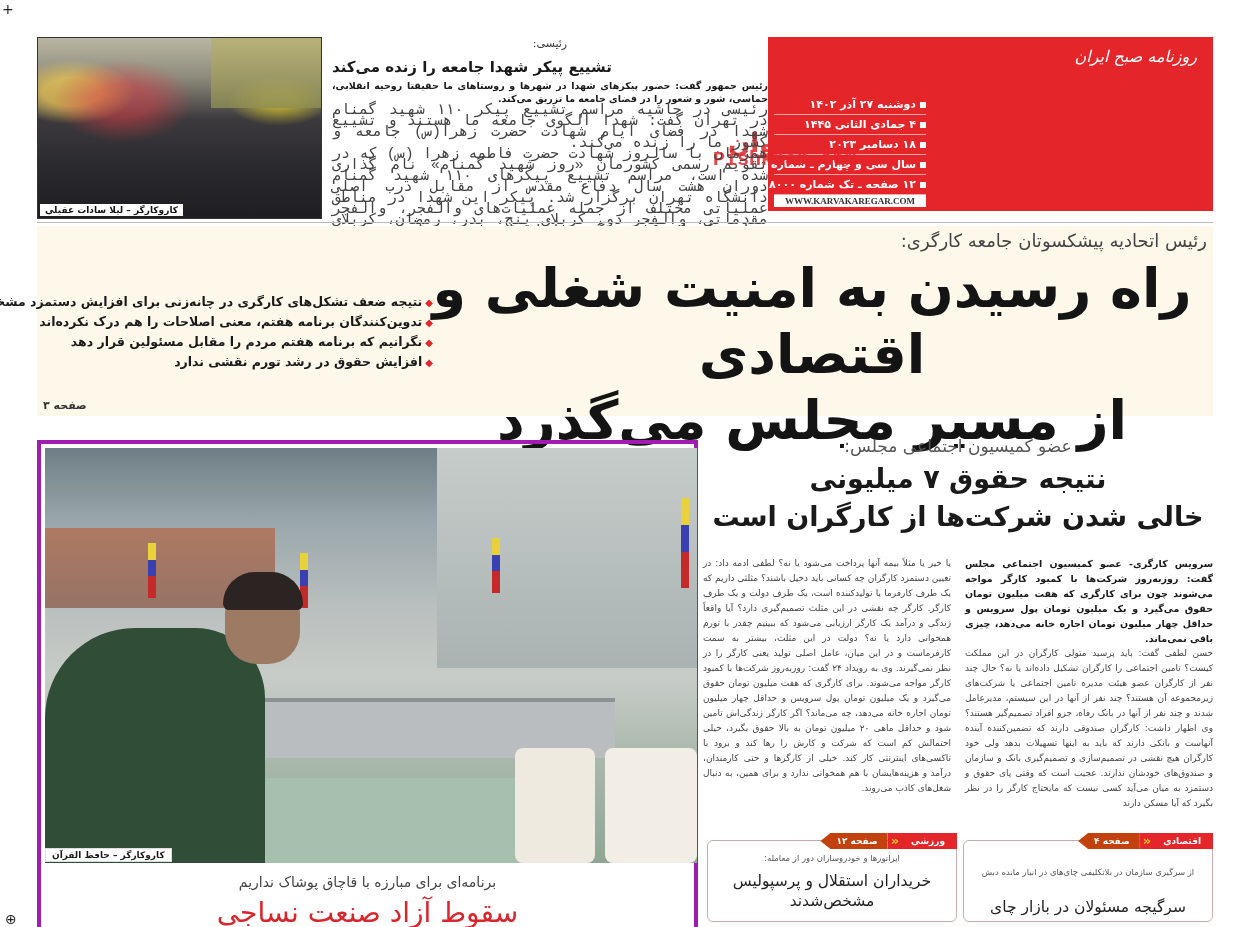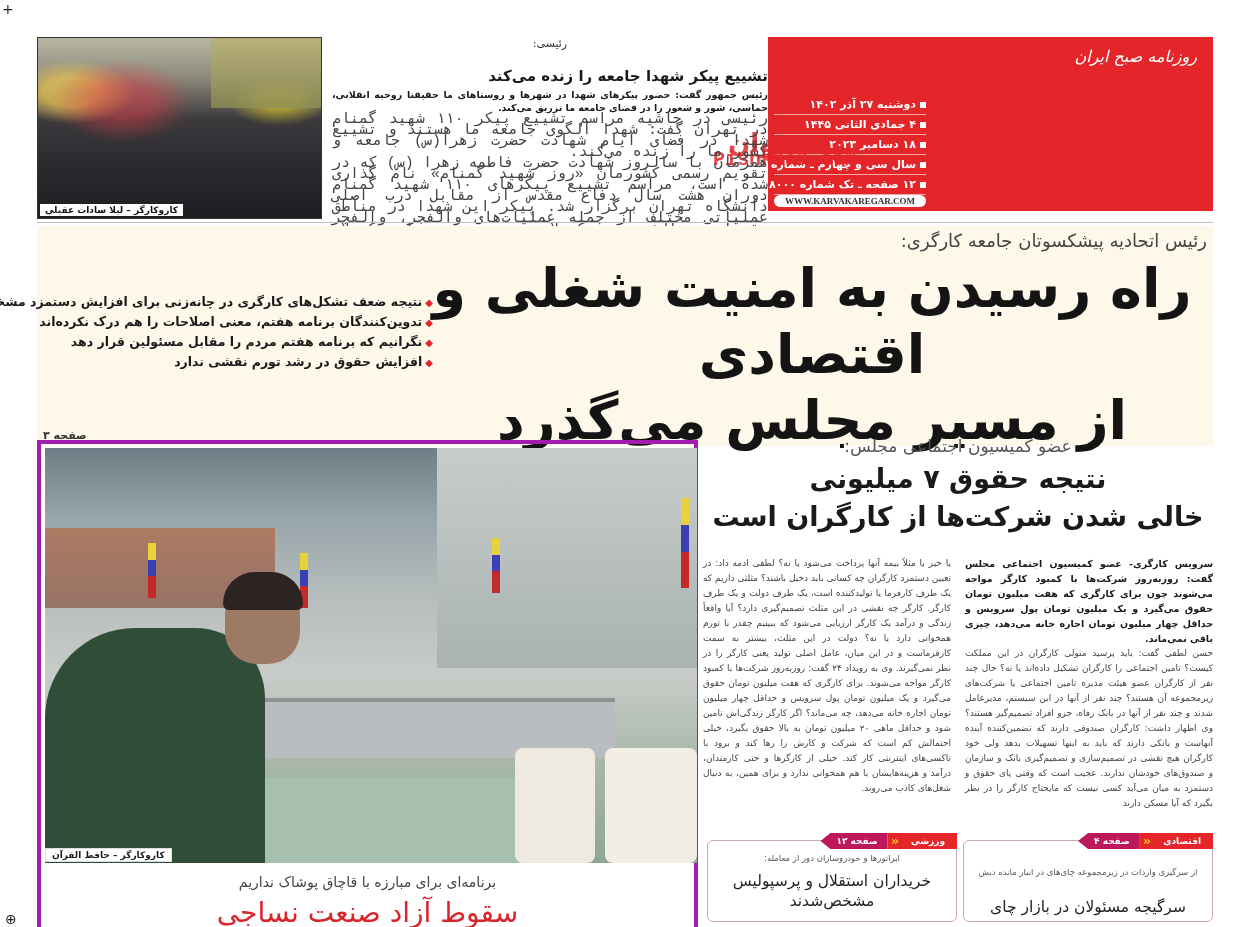--- a/index.html
+++ b/index.html
@@ -19,52 +19,52 @@
     font-weight: bold; font-size: 84px; line-height: 110px; letter-spacing: -2px; color: #fff;
   }
   .mast-info { position: absolute; left: 6px; top: 58px; width: 152px; }
   .mast-info li {
     list-style: none; font-size: 11px; font-weight: bold; color: #fff;
     border-bottom: 1px solid rgba(255,255,255,0.6); padding: 2px 0 2px 0; line-height: 15px; white-space: nowrap;
   }
   .mast-info li .sq { display: inline-block; width: 6px; height: 6px; background: #fff; margin-left: 4px; vertical-align: middle; }
   .mast-url {
     position: absolute; left: 6px; top: 158px; width: 152px; height: 12px; background: #fff; color: #333;
-    font-family: "Liberation Serif", serif; font-size: 9px; font-weight: bold; text-align: center; line-height: 12px; direction: ltr; border-radius: 6px;
+    font-family: "Liberation Serif", serif; font-size: 9px; font-weight: bold; text-align: center; line-height: 12px; direction: ltr;
   }
 
   
   .watermark { position: absolute; left: 713px; top: 148px; direction: ltr; color: #e4252a; font-family: Liberation Mono, monospace; font-size: 20px; font-weight: bold; opacity: 0.85; }
   .watermark-fa { position: absolute; left: 728px; top: 128px; color: #e4252a; font-size: 26px; font-weight: bold; opacity: 0.85; }
 
   
   .top-story { position: absolute; left: 332px; top: 37px; width: 436px; height: 180px; }
   .kicker-sm { text-align: center; font-size: 11px; color: #333; }
-  .top-story h2 { text-align: right; font-size: 15px; font-weight: bold; margin-top: 17px; margin-bottom: 3px; }
+  .top-story h2 { text-align: left; font-size: 15px; font-weight: bold; margin-top: 8px; margin-bottom: 3px; }
   .top-story .lead { font-size: 9.5px; font-weight: bold; line-height: 13px; text-align: justify; }
   .top-story .body { font-size: 15px; color: #444; line-height: 11px; text-align: justify; font-family: Liberation Mono, monospace; }
 
   .photo-top {
     position: absolute; left: 37px; top: 37px; width: 285px; height: 182px; border: 1px solid #333;
     background:
       radial-gradient(ellipse at 30% 35%, rgba(220,60,70,0.5) 0 10%, transparent 25%),
       radial-gradient(ellipse at 85% 35%, rgba(230,210,40,0.6) 0 5%, transparent 15%),
       radial-gradient(ellipse at 12% 30%, rgba(240,200,80,0.7) 0 8%, transparent 18%),
       linear-gradient(180deg, #b9b7a2 0%, #8d8a7c 22%, #3c3a3d 45%, #2b2a2e 70%, #1e1d22 100%);
     overflow: hidden;
   }
   .photo-top .trees { position: absolute; right: 0; top: 0; width: 110px; height: 70px; background: linear-gradient(180deg, #b8b070, #8f8e55); opacity: 0.8; }
   .photo-caption {
     position: absolute; left: 2px; bottom: 2px; background: #fff; color: #111; font-size: 9px; font-weight: bold; padding: 1px 5px;
   }
 
   .rule-top { position: absolute; left: 37px; top: 222px; width: 1176px; height: 1px; background: #bbb; }
 
   
-  .lead-band { position: absolute; left: 37px; top: 226px; width: 1176px; height: 220px; background: #fdf8ea; }
+  .lead-band { position: absolute; left: 37px; top: 226px; width: 1176px; height: 190px; background: #fdf8ea; }
   .lead-kicker { position: absolute; right: 6px; top: 4px; font-size: 18px; color: #444; }
   .lead-headline {
     position: absolute; right: 6px; top: 30px; width: 790px; text-align: center;
     font-size: 54px; font-weight: bold; line-height: 66px; color: #141414; letter-spacing: -1px;
   }
   .lead-bullets { position: absolute; left: 6px; top: 66px; width: 390px; }
   .lead-bullets li { list-style: none; font-size: 12.5px; font-weight: bold; line-height: 19px; text-align: right; white-space: nowrap; }
   .lead-bullets .dia { color: #e4252a; font-size: 10px; margin-left: 3px; }
   .lead-page { position: absolute; left: 6px; bottom: 4px; font-size: 11px; font-weight: bold; color: #333; }
 
@@ -101,21 +101,21 @@
   .s2-col .lead { font-size: 9.5px; font-weight: bold; line-height: 15px; }
   .s2-col p { font-size: 9px; color: #444; line-height: 15px; }
 
   
   .teaser { position: absolute; top: 840px; height: 82px; border: 1px solid #c9a9a9; border-radius: 6px; background: #fff; }
   .teaser .tag {
     position: absolute; right: -1px; top: -8px; height: 16px; display: flex; flex-direction: row; align-items: center; direction: rtl;
   }
   .tag .sec { background: #e4252a; color: #fff; font-size: 9px; font-weight: bold; padding: 0 12px; height: 16px; line-height: 16px; }
   .tag .chev { color: #f2c21b; font-size: 13px; font-weight: bold; padding: 0 3px; background: #e4252a; height: 16px; line-height: 16px; letter-spacing: -3px; }
-  .tag .pg { background: #be185d; color: #fff; font-size: 9px; font-weight: bold; padding: 0 10px; height: 16px; line-height: 16px; clip-path: polygon(0 50%, 10px 0, 100% 0, 100% 100%, 10px 100%); padding-left: 16px; }
+  .tag .pg { background: #c2410c; color: #fff; font-size: 9px; font-weight: bold; padding: 0 10px; height: 16px; line-height: 16px; clip-path: polygon(0 50%, 10px 0, 100% 0, 100% 100%, 10px 100%); padding-left: 16px; }
   .teaser .t-kicker { position: absolute; left: 0; right: 0; text-align: center; font-size: 8.5px; color: #555; }
   .teaser .t-head { position: absolute; left: 0; right: 0; text-align: center; font-size: 15.5px; color: #222; line-height: 20px; }
 </style>
 </head>
 <body>
 
 <div class="reg-mark" style="left:2px; top:2px;">+</div>
 <div class="reg-mark" style="left:5px; top:912px;">⊕</div>
 
 <div class="masthead">
@@ -199,21 +199,21 @@
     <p>یا خیر یا مثلاً بیمه آنها پرداخت می‌شود یا نه؟ لطفی ادمه داد: در تعیین دستمزد کارگران چه کسانی باید دخیل باشند؟ مثلثی داریم که یک طرف کارفرما یا تولیدکننده است، یک طرف دولت و یک طرف کارگر. کارگر چه نقشی در این مثلث تصمیم‌گیری دارد؟ آیا واقعاً زندگی و درآمد یک کارگر ارزیابی می‌شود که ببینیم چقدر با تورم همخوانی دارد یا نه؟ دولت در این مثلث، بیشتر به سمت کارفرماست و در این میان، عامل اصلی تولید یعنی کارگر را در نظر نمی‌گیرند. وی به رویداد ۲۴ گفت: روزبه‌روز شرکت‌ها با کمبود کارگر مواجه می‌شوند. برای کارگری که هفت میلیون تومان حقوق می‌گیرد و یک میلیون تومان پول سرویس و حداقل چهار میلیون تومان اجاره خانه می‌دهد، چه می‌ماند؟ اگر کارگر زندگی‌اش تامین شود و حداقل ماهی ۲۰ میلیون تومان به بالا حقوق بگیرد، خیلی احتمالش کم است که شرکت و کارش را رها کند و برود با تاکسی‌های اینترنتی کار کند. خیلی از کارگرها و حتی کارمندان، درآمد و هزینه‌هایشان با هم همخوانی ندارد و برای همین، به دنبال شغل‌های کاذب می‌روند.</p>
   </div>
 </div>
 
 <div class="teaser" style="left:963px; width:250px;">
   <div class="tag">
     <span class="sec">اقتصادی</span>
     <span class="chev">«</span>
     <span class="pg">صفحه ۴</span>
   </div>
-  <div class="t-kicker" style="top:26px;">از سرگیری واردات در زیرمجموعه چای‌های در انبار مانده دبش</div>
+  <div class="t-kicker" style="top:26px;">از سرگیری سازمان در بلاتکلیفی چای‌های در انبار مانده دبش</div>
   <div class="t-head" style="top:56px;">سرگیجه مسئولان در بازار چای</div>
 </div>
 
 <div class="teaser" style="left:707px; width:250px;">
   <div class="tag">
     <span class="sec">ورزشی</span>
     <span class="chev">«</span>
     <span class="pg">صفحه ۱۲</span>
   </div>
   <div class="t-kicker" style="top:12px;">اپراتورها و خودروسازان دور از معامله:</div>

